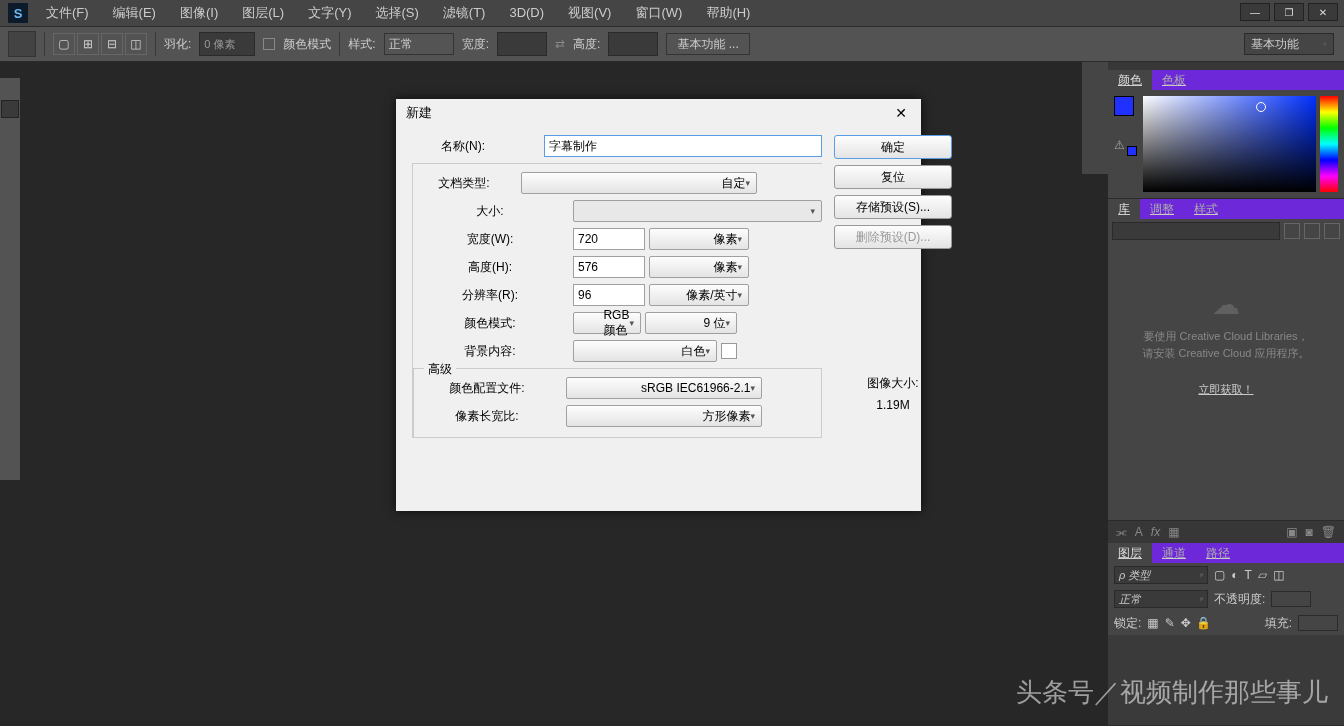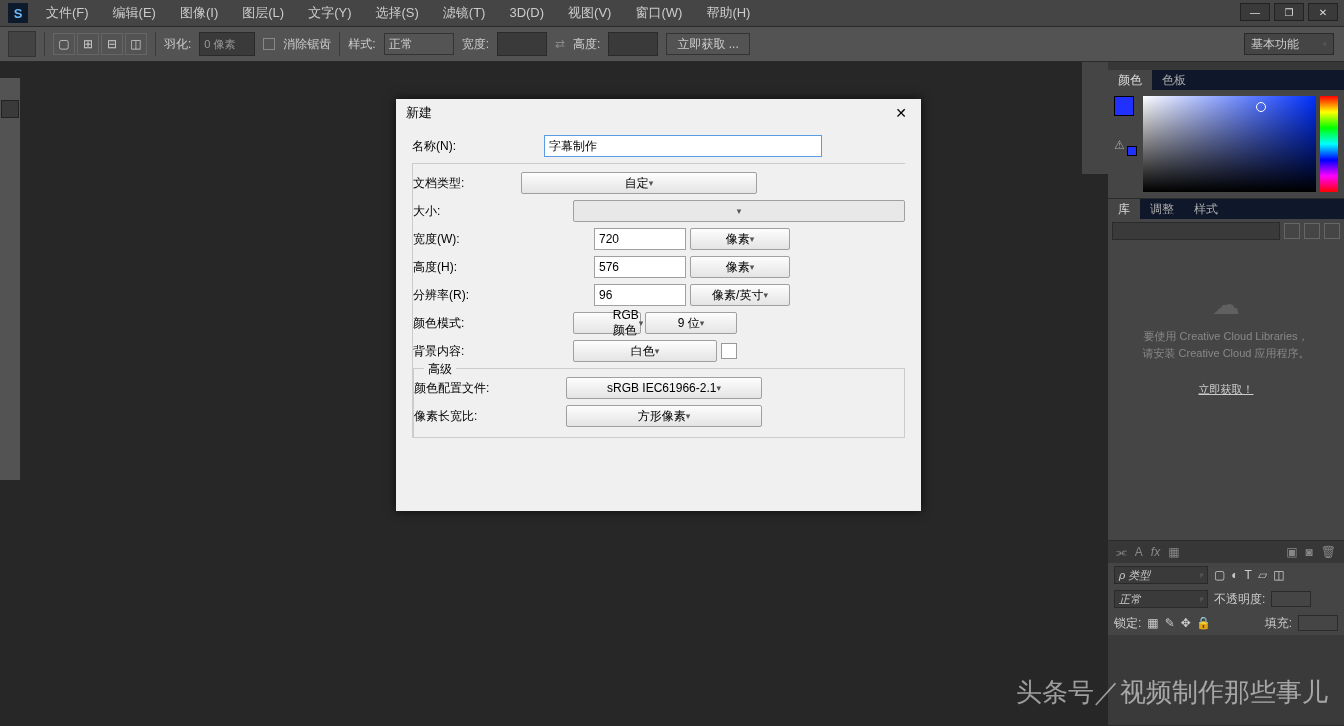--- a/index.html
+++ b/index.html
@@ -32,21 +32,21 @@
 
 
 .canvas { position:absolute; left:22px; top:62px; right:250px; bottom:0; background:#272727; }
 
 
 .rp { position:absolute; right:0; top:62px; width:236px; bottom:0; background:#454545; display:flex; flex-direction:column; }
 .rp-collapse { position:absolute; right:236px; top:62px; width:26px; background:#454545; padding-top:28px; }
 .rp-collapse-i { width:20px;height:20px;margin:6px auto; }
 
 .panel { border-bottom:1px solid #2a2a2a; }
-.tabs { display:flex; height:20px; background:#0f172a; }
+.tabs { display:flex; height:20px; background:#6d28d9;text-decoration:underline; }
 .tab { padding:0 10px; line-height:20px; font-size:12px; color:#aaa; }
 .tab.active { background:#454545; color:#ddd; }
 
 .color-panel { padding:6px; display:flex; }
 .swatches { display:flex; flex-direction:column; gap:4px; }
 .swatch-fg { width:20px; height:20px; background:#2030ff; border:1px solid #000; }
 .warn { font-size:12px; color:#aaa; }
 .sw-bg { width:10px; height:10px; background:#2030ff; border:1px solid #000; margin-top:12px; }
 .picker { flex:1; height:96px; margin-left:6px; background:linear-gradient(to bottom,rgba(0,0,0,0) 0%,#000 100%),linear-gradient(to right,#fff 0%,#0030ff 100%); position:relative; }
 .picker-dot { position:absolute; top:6px; right:50px; width:10px;height:10px;border:1px solid #fff;border-radius:50%; }
@@ -71,25 +71,25 @@
 .dlg-title { height:28px; display:flex; align-items:center; padding:0 10px; font-size:13px; justify-content:space-between;}
 .dlg-close { width:20px;height:20px; display:flex;align-items:center;justify-content:center;font-size:14px; }
 .dlg-body { padding:8px 16px; display:flex; gap:12px; }
 .dlg-fields { flex:1; }
 .dlg-side { width:122px; display:flex; flex-direction:column; gap:6px; align-items:center; }
 .dlg-btn { width:118px; height:24px; background:linear-gradient(#fdfdfd,#e4e4e4); border:1px solid #999; border-radius:3px; font-size:12px; display:flex;align-items:center;justify-content:center;}
 .dlg-btn.default { border:1px solid #5a9de4; }
 .dlg-btn.disabled { color:#999; }
 .imgsize { margin-top:120px; text-align:center; font-size:12px;}
 .frow { display:flex; align-items:center; margin-bottom:6px; }
-.flabel { width:108px; text-align:left; padding-right:6px; font-size:12px; }
+.flabel { width:108px; text-align:center; padding-right:6px; font-size:12px; }
 .finput { height:22px; border:1px solid #a0a0a0; background:#fff; padding:0 4px; font-size:12px; }
 .finput.name { width:278px; border:1px solid #5a9de4;margin-left:24px;}
-.fselect { height:22px; border:1px solid #a0a0a0; background:linear-gradient(#fdfdfd,#e4e4e4); padding:0 6px; font-size:12px; display:flex;align-items:center;justify-content:center; border-radius:2px;}
-.finput.num { width:92px;margin-left:21px; }
+.fselect { height:22px; border:1px solid #a0a0a0; background:linear-gradient(#fdfdfd,#e4e4e4); padding:0 6px; font-size:12px; display:flex;align-items:center;justify-content:flex-end; border-radius:2px;}
+.finput.num { width:72px; }
 .fselect.unit { width:100px; margin-left:4px;}
 .fselect.mid { width:92px; margin-left:4px;}
 .finput.dis { background:#e8e8e8; flex:1; }
 .cswatch { width:16px;height:16px;border:1px solid #999;margin-left:4px;background:#fff;}
 .fieldset { border:1px solid #ccc; margin-top:4px; padding:8px 0 4px 0; position:relative;}
 .legend { position:absolute; top:-8px; left:10px; background:#f0f0f0; padding:0 4px; font-size:12px;}
 .caret { font-size:9px; color:#555; }
 
 .watermark { position:absolute; right:16px; bottom:16px; font-size:26px; color:rgba(255,255,255,0.55); font-weight:400; }
 </style>
@@ -122,33 +122,33 @@
   <div class="opt-grp">
     <div class="opt-icon">▢</div>
     <div class="opt-icon">⊞</div>
     <div class="opt-icon">⊟</div>
     <div class="opt-icon">◫</div>
   </div>
   <div class="opt-divider"></div>
   <span class="opt-label">羽化:</span>
   <input class="opt-input" value="0 像素" style="">
   <span class="opt-checkbox"></span>
-  <span class="opt-label">消除锯齿</span>
+  <span class="opt-label">颜色模式</span>
   <div class="opt-divider"></div>
   <span class="opt-label">样式:</span>
   <div class="opt-select">
       <span>正常</span>
       <span class="caret">▾</span>
     </div>
   <span class="opt-label">宽度:</span>
   <input class="opt-input" style="width: 50px;">
   <span style="color:#888;">⇄</span>
   <span class="opt-label">高度:</span>
   <input class="opt-input" style="width: 50px;">
-  <div class="opt-btn">立即获取 ...</div>
+  <div class="opt-btn">基本功能 ...</div>
 </div>
 <div class="workspace-btn">
     <span>基本功能</span>
     <span class="caret">▾</span>
   </div>
 
 <div class="tools">
   <div class="tool"></div>
   <div class="tool active"></div>
   <div class="tool"></div>
@@ -226,20 +226,25 @@
     <div class="lfx">
       <span>⫘</span>
       <span>A</span>
       <span style="font-style:italic;">fx</span>
       <span>▦</span>
       <span style="flex:1;"></span>
       <span>▣</span>
       <span>◙</span>
       <span>🗑</span>
     </div>
+    <div class="tabs">
+      <div class="tab active">图层</div>
+      <div class="tab">通道</div>
+      <div class="tab">路径</div>
+    </div>
     <div class="lrow">
       <div class="lsel">
           <span>ρ 类型</span>
           <span class="caret">▾</span>
         </div>
       <span>▢</span>
       <span>◐</span>
       <span>T</span>
       <span>▱</span>
       <span>◫</span>
@@ -347,16 +352,26 @@
         <div class="frow">
           <div class="flabel" style="width:152px;">像素长宽比:</div>
           <div class="fselect" style="width:196px;">
                 <span>方形像素</span>
                 <span class="caret">▾</span>
               </div>
         </div>
       </div>
       </div>
     </div>
+    <div class="dlg-side">
+      <div class="dlg-btn default">确定</div>
+      <div class="dlg-btn">复位</div>
+      <div class="dlg-btn">存储预设(S)...</div>
+      <div class="dlg-btn disabled">删除预设(D)...</div>
+      <div class="imgsize">
+        <div>图像大小:</div>
+        <div style="margin-top:6px;">1.19M</div>
+      </div>
+    </div>
   </div>
 </div>
 
 <div class="watermark">头条号／视频制作那些事儿</div>
 
 </body></html>

